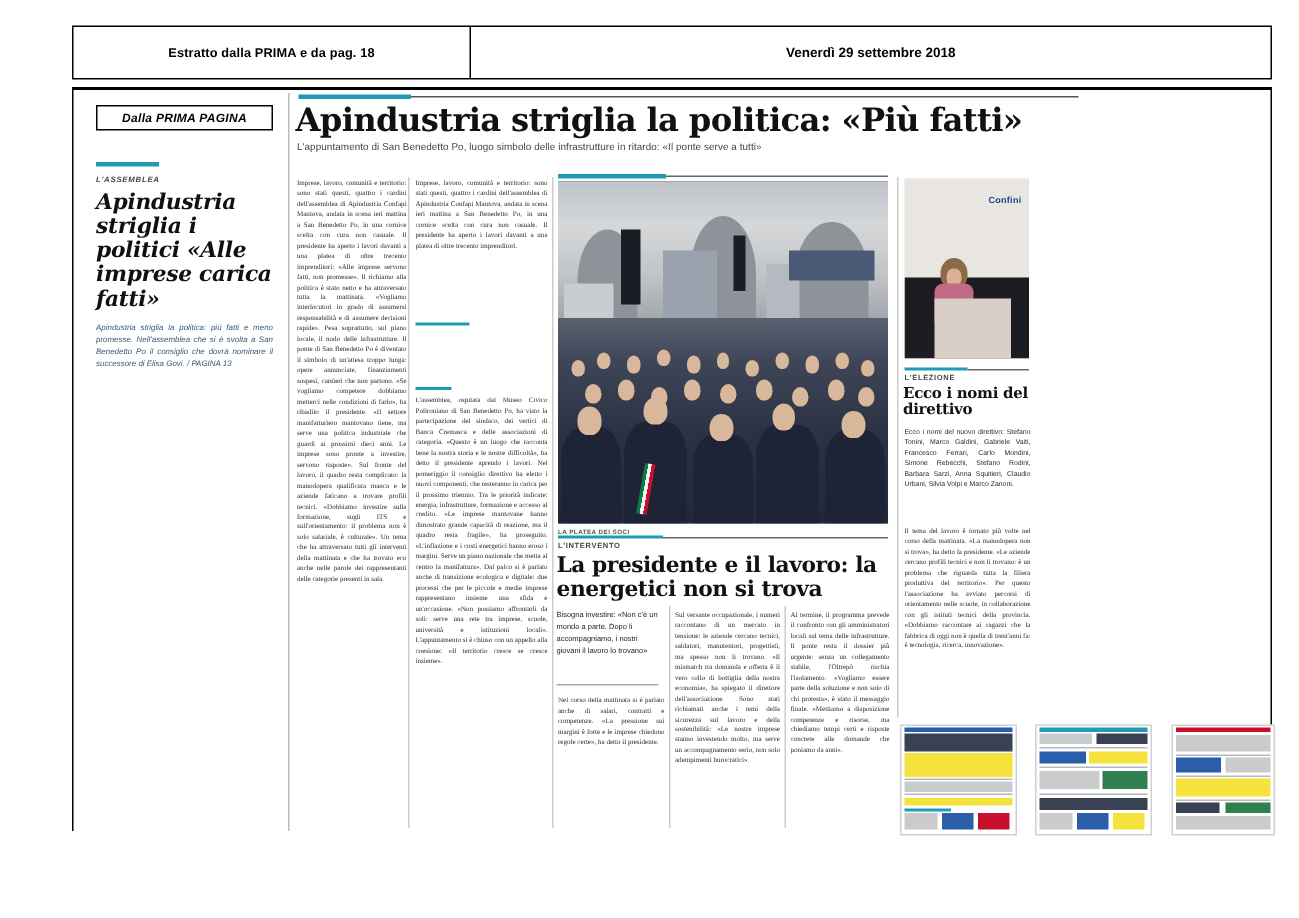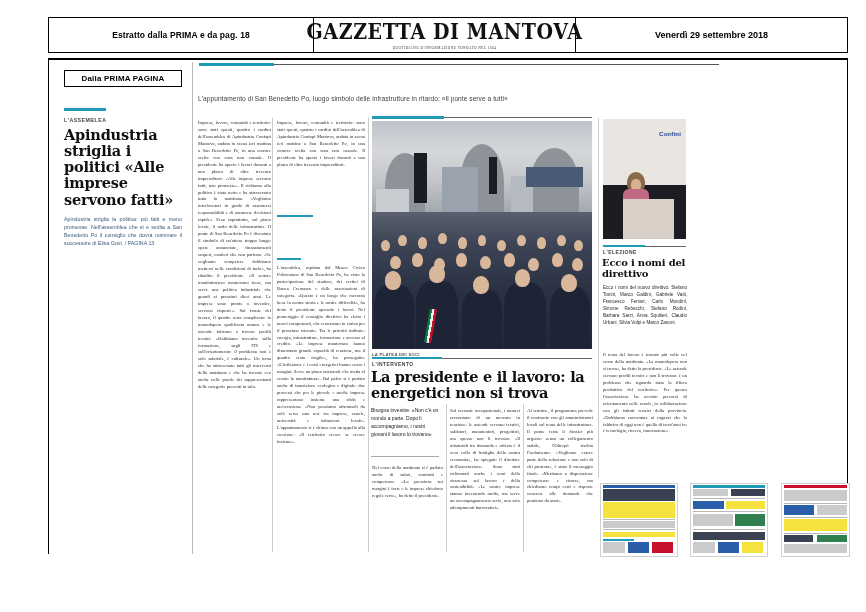--- a/index.html
+++ b/index.html
@@ -92,20 +92,21 @@
     height: 2.4px;
     background: #000;
   }
 
   
   #sidebar {
     position: absolute;
     left: 64px;
     top: 70px;
     width: 124px;
+    font-style: italic;
   }
   #dalla-prima-box {
     border: 1.1px solid #000;
     box-sizing: border-box;
     width: 118px;
     height: 17px;
     display: flex;
     align-items: center;
     justify-content: center;
     font-family: "Liberation Sans", sans-serif;
@@ -538,43 +539,40 @@
     background: #000;
   }
 </style>
 </head>
 <body>
 
 <div id="page">
 
   <div id="header-bar">
     <div class="hdr-cell" id="hdr-left">Estratto dalla PRIMA e da pag. 18</div>
-    <div class="hdr-cell" id="hdr-center">
-      <div id="masthead">GAZZETTA DI MANTOVA</div>
-      <div id="masthead-sub">QUOTIDIANO D'INFORMAZIONE FONDATO NEL 1664</div>
-    </div>
     <div class="hdr-cell" id="hdr-right">Venerdì 29 settembre 2018</div>
   </div>
 
   <div id="top-rule"></div>
   <div id="vdiv-left"></div>
   <div id="vdiv-right"></div>
 
   <div id="sidebar">
     <div id="dalla-prima-box">Dalla PRIMA PAGINA</div>
     <div id="sb-teal-rule"></div>
     <div id="sb-kicker">L'ASSEMBLEA</div>
-    <div id="sb-headline">Apindustria striglia i politici «Alle imprese servono fatti»</div>
+    <div id="sb-headline">Apindustria striglia i politici «Alle imprese carica fatti»</div>
     <div id="sb-abstract">Apindustria striglia la politica: più fatti e meno promesse. Nell'assemblea che si è svolta a San Benedetto Po il consiglio che dovrà nominare il successore di Elisa Govi. / PAGINA 13</div>
   </div>
 
   <div id="vdiv-1" class="vrule"></div>
 
   <div id="main-teal-rule"></div>
   <div id="main-rule-line"></div>
+  <div id="main-headline">Apindustria striglia la politica: «Più fatti»</div>
   <div id="main-subhead">L'appuntamento di San Benedetto Po, luogo simbolo delle infrastrutture in ritardo: «Il ponte serve a tutti»</div>
 
   <div id="photo-main-rule"></div>
   <div id="photo-main-rule2"></div>
   <div id="photo-main">
     <div class="sky"></div>
     <div class="archl" style="left:6%;top:14%;width:18%;height:30%;"></div>
     <div class="archl" style="left:40%;top:10%;width:20%;height:34%;"></div>
     <div class="archl" style="left:72%;top:12%;width:22%;height:32%;"></div>
     <div class="panel" style="left:2%;top:30%;width:15%;height:18%;background:#c9ccd0;"></div>

